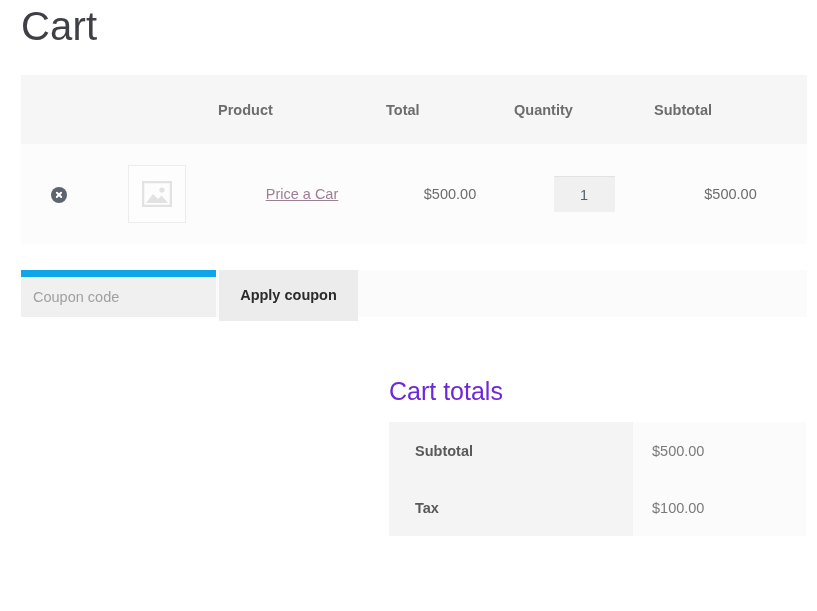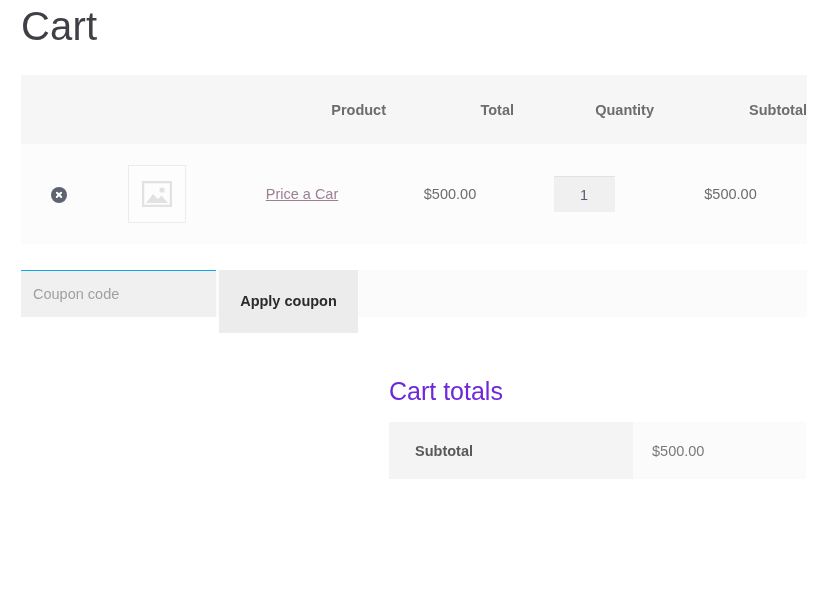--- a/index.html
+++ b/index.html
@@ -40,21 +40,21 @@
   .cart-table th,
   .cart-table td {
     padding: 0;
     margin: 0;
   }
   .cart-head-row { background: #f6f6f6; height: 69px; }
   .cart-head-row th {
     font-size: 14.5px;
     font-weight: bold;
     color: #6d6d6d;
-    text-align: right;
+    text-align: left;
     vertical-align: middle;
   }
   .col-remove { width: 75px; }
   .col-thumb  { width: 122px; }
   .col-name   { width: 168px; }
   .col-price  { width: 128px; }
   .col-qty    { width: 140px; }
   .col-sub    { width: 153px; }
 
   .cart-item-row { background: #fcfcfc; height: 100px; }
@@ -138,34 +138,34 @@
   }
   .coupon-input {
     position: absolute;
     left: 0;
     top: 0;
     width: 195px;
     height: 47px;
     box-sizing: border-box;
     background: #f0f0f0;
     border: none;
-    border-top: 1px solid #0ea5e9;
+    border-top: 7px solid #0ea5e9;
     padding: 0 12px;
     font-family: "Liberation Sans", sans-serif;
     font-size: 14.5px;
     color: #8d8d8d;
     outline: none;
   }
   .coupon-input::placeholder { color: #a0a0a0; opacity: 1; }
   .apply-coupon-btn {
     position: absolute;
     left: 198px;
     top: 0;
     width: 139px;
-    height: 63px;
+    height: 51px;
     background: #ececec;
     border: none;
     font-family: "Liberation Sans", sans-serif;
     font-size: 14.5px;
     font-weight: bold;
     color: #2b2b2b;
     cursor: pointer;
     text-align: center;
     line-height: 47px;
     padding: 0;
@@ -285,14 +285,18 @@
 </div>
 
 <div class="totals-heading">Cart totals</div>
 
 <table class="totals-table">
   <tbody>
     <tr>
       <th>Subtotal</th>
       <td>$500.00</td>
     </tr>
+    <tr>
+      <th>Tax</th>
+      <td>$100.00</td>
+    </tr>
   </tbody>
 </table>
 
 </body></html>

